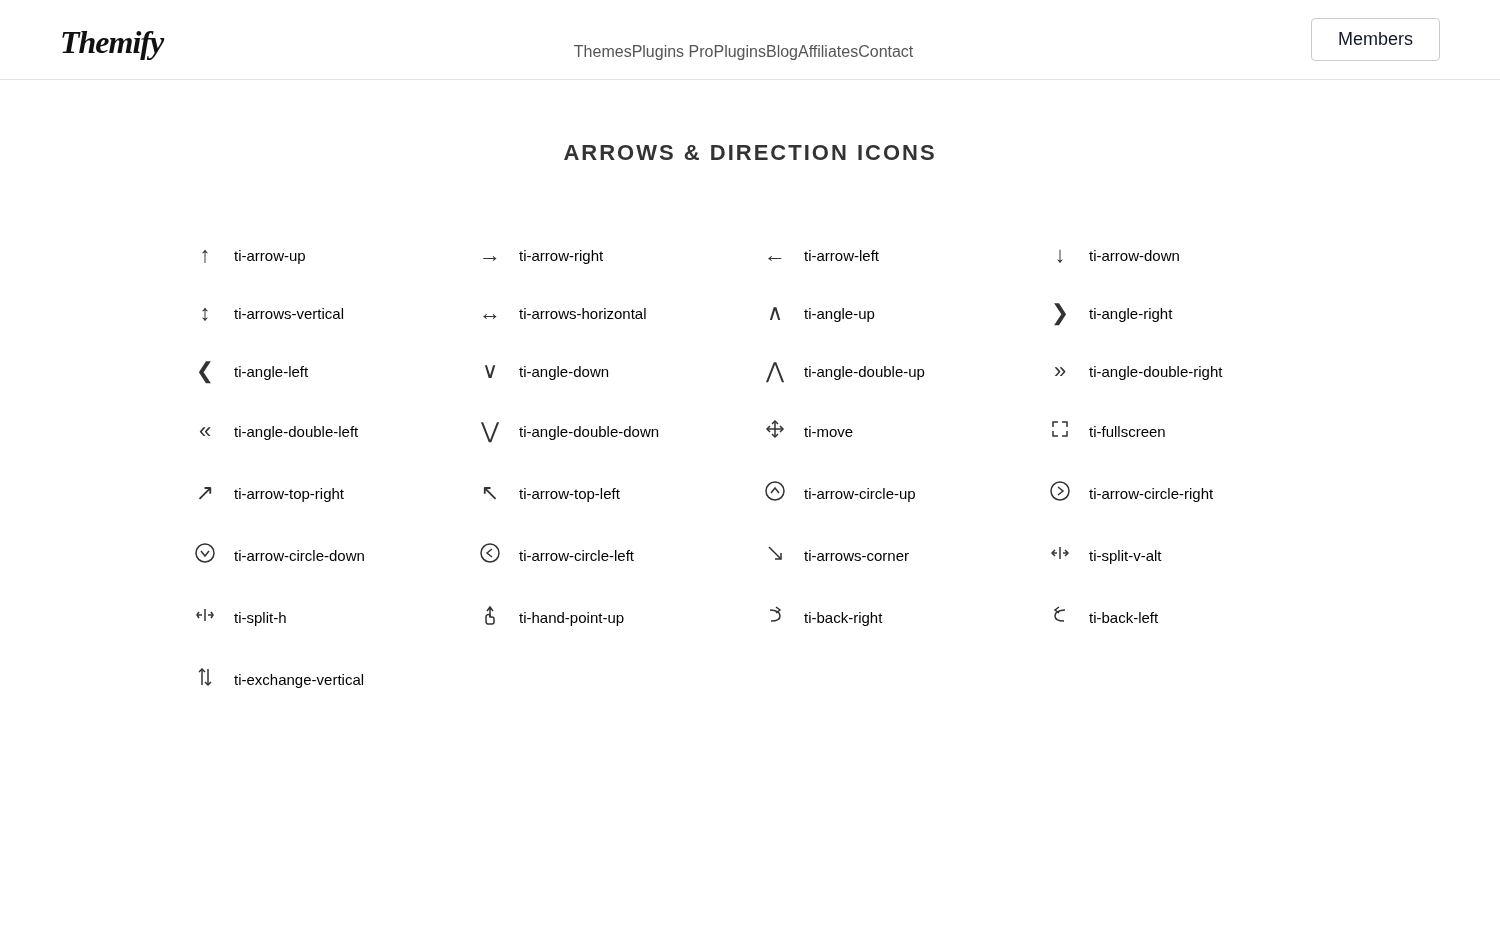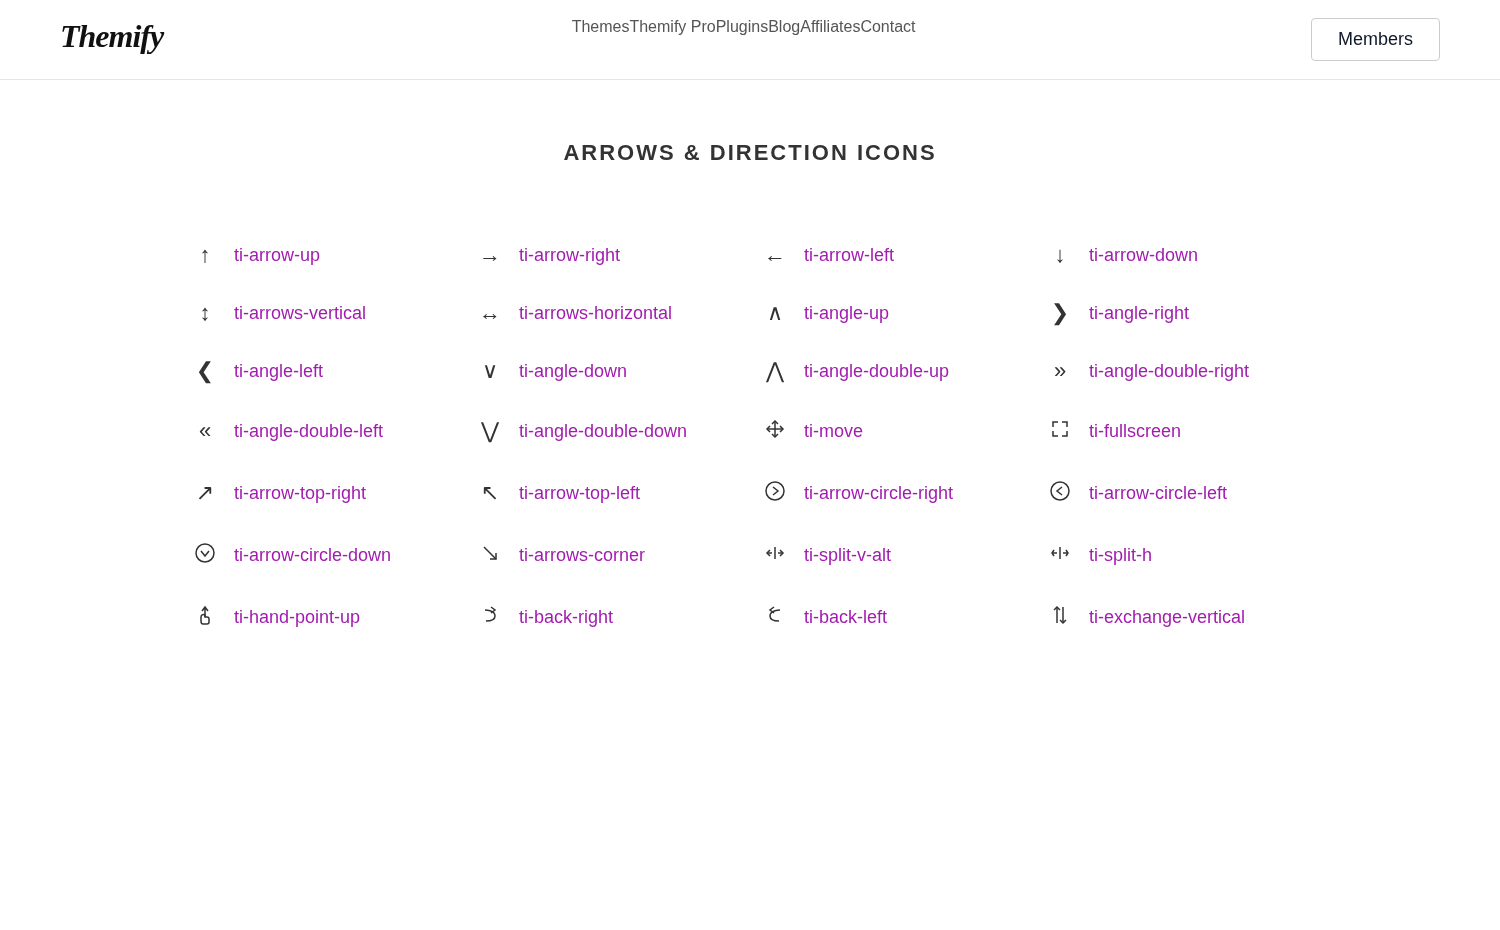--- a/index.html
+++ b/index.html
@@ -1,21 +1,21 @@
 <!DOCTYPE html>
 <html><head>
   <meta charset="utf-8">
   <style>
     * { box-sizing: border-box; margin: 0; padding: 0; }
     body { font-family: -apple-system, BlinkMacSystemFont, 'Segoe UI', Helvetica, Arial, sans-serif; background: #fff; color: #333; }
 
     
     nav {
       display: flex;
-      align-items: flex-start;
+      align-items: flex-end;
       justify-content: space-between;
       padding: 18px 60px;
       border-bottom: 1px solid #e5e5e5;
     }
     .logo {
       font-family: Georgia, serif;
       font-style: italic;
       font-weight: 900;
       font-size: 32px;
       color: #111;
@@ -72,32 +72,32 @@
 
     .icon-glyph {
       font-size: 22px;
       width: 30px;
       text-align: center;
       flex-shrink: 0;
       line-height: 1;
     }
 
     .icon-name {
-      font-size: 18px;
-      color: #a21caf;
+      font-size: 15px;
+      color: #000000;
     }
   </style>
 </head>
 <body>
 
 <nav>
   <div class="logo">Themify</div>
   <ul class="nav-links">
     <li><a href="#">Themes</a></li>
-    <li><a href="#">Themify Pro</a></li>
+    <li><a href="#">Plugins Pro</a></li>
     <li><a href="#">Plugins</a></li>
     <li><a href="#">Blog</a></li>
     <li><a href="#">Affiliates</a></li>
     <li><a href="#">Contact</a></li>
   </ul>
   <a href="#" class="nav-members">Members</a>
 </nav>
 
 <main>
   <h1 class="page-title">ARROWS &amp; DIRECTION ICONS</h1>
@@ -184,37 +184,44 @@
         <span class="icon-glyph">↗</span>
         <span class="icon-name">ti-arrow-top-right</span>
       </div>
       <div class="icon-item">
         <span class="icon-glyph">↖</span>
         <span class="icon-name">ti-arrow-top-left</span>
       </div>
       <div class="icon-item">
         <span class="icon-glyph"><svg width="22" height="22" viewBox="0 0 22 22" fill="none" stroke="currentColor" stroke-width="1.5">
             <circle cx="11" cy="11" r="9"></circle>
+            <polyline points="7,13 11,8 15,13"></polyline>
+          </svg></span>
+        <span class="icon-name">ti-arrow-circle-up</span>
+      </div>
+      <div class="icon-item">
+        <span class="icon-glyph"><svg width="22" height="22" viewBox="0 0 22 22" fill="none" stroke="currentColor" stroke-width="1.5">
+            <circle cx="11" cy="11" r="9"></circle>
             <polyline points="9,7 14,11 9,15"></polyline>
           </svg></span>
         <span class="icon-name">ti-arrow-circle-right</span>
       </div>
       <div class="icon-item">
         <span class="icon-glyph"><svg width="22" height="22" viewBox="0 0 22 22" fill="none" stroke="currentColor" stroke-width="1.5">
             <circle cx="11" cy="11" r="9"></circle>
+            <polyline points="7,9 11,14 15,9"></polyline>
+          </svg></span>
+        <span class="icon-name">ti-arrow-circle-down</span>
+      </div>
+      <div class="icon-item">
+        <span class="icon-glyph"><svg width="22" height="22" viewBox="0 0 22 22" fill="none" stroke="currentColor" stroke-width="1.5">
+            <circle cx="11" cy="11" r="9"></circle>
             <polyline points="13,7 8,11 13,15"></polyline>
           </svg></span>
         <span class="icon-name">ti-arrow-circle-left</span>
-      </div>
-      <div class="icon-item">
-        <span class="icon-glyph"><svg width="22" height="22" viewBox="0 0 22 22" fill="none" stroke="currentColor" stroke-width="1.5">
-            <circle cx="11" cy="11" r="9"></circle>
-            <polyline points="7,9 11,14 15,9"></polyline>
-          </svg></span>
-        <span class="icon-name">ti-arrow-circle-down</span>
       </div>
       <div class="icon-item">
         <span class="icon-glyph"><svg width="22" height="22" viewBox="0 0 22 22" fill="none" stroke="currentColor" stroke-width="1.5">
             <line x1="5" y1="5" x2="17" y2="17"></line>
             <polyline points="11,17 17,17 17,11"></polyline>
           </svg></span>
         <span class="icon-name">ti-arrows-corner</span>
       </div>
       <div class="icon-item">
         <span class="icon-glyph"><svg width="22" height="22" viewBox="0 0 22 22" fill="none" stroke="currentColor" stroke-width="1.5">

